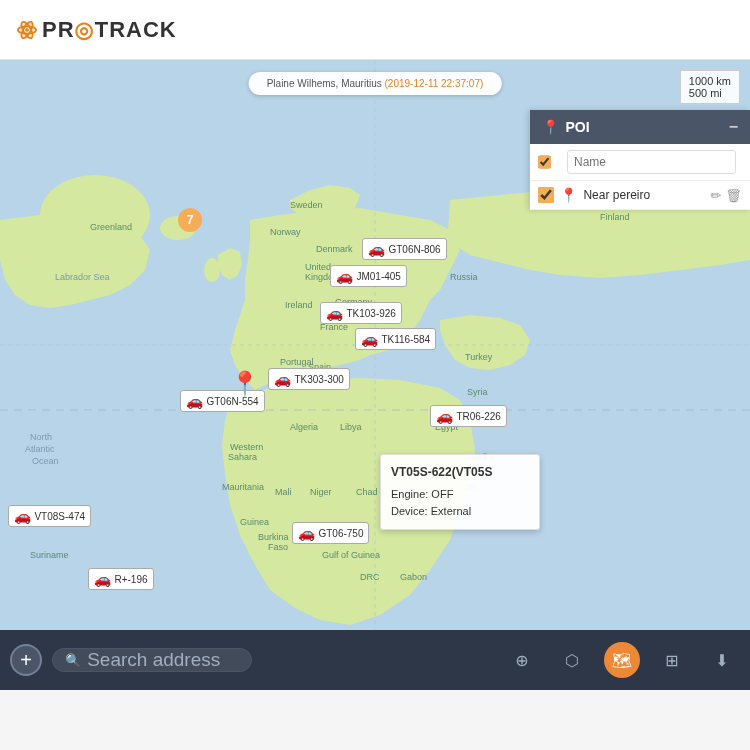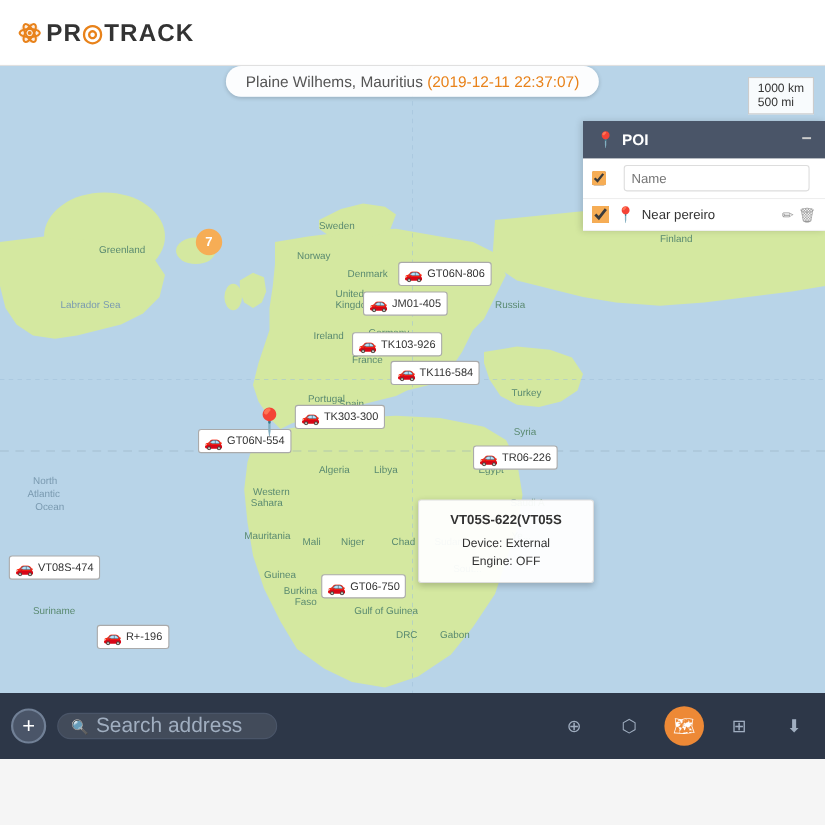--- a/index.html
+++ b/index.html
@@ -57,27 +57,27 @@
     .map-svg {
       position: absolute;
       top: 0; left: 0;
       width: 100%;
       height: 100%;
     }
 
     
     .location-bar {
       position: absolute;
-      top: 0;
+      top: 12px;
       left: 50%;
       transform: translateX(-50%);
       background: rgba(255,255,255,0.95);
       border-radius: 20px;
       padding: 6px 18px;
-      font-size: 14px;
+      font-size: 10px;
       color: #555;
       box-shadow: 0 1px 4px rgba(0,0,0,0.2);
       white-space: nowrap;
       z-index: 10;
     }
     .location-bar .datetime {
       color: #e8821a;
     }
 
     
@@ -210,21 +210,20 @@
       min-width: 160px;
       box-shadow: 0 2px 6px rgba(0,0,0,0.2);
     }
     .vehicle-popup .vname {
       font-weight: bold;
       font-size: 12px;
       margin-bottom: 4px;
     }
     .vehicle-popup div {
       line-height: 1.6;
-      text-align: center;
     }
 
     
     .bottom-toolbar {
       position: absolute;
       bottom: 0;
       left: 0;
       right: 0;
       height: 60px;
       background: #2d3748;
@@ -481,22 +480,22 @@
       <span class="marker-icon">🚗</span>
       <span>VT08S-474</span>
     </div>
     <div class="marker" style="left:88px; top:508px;">
       <span class="marker-icon">🚗</span>
       <span>R+-196</span>
     </div>
 
     <div class="vehicle-popup">
       <div class="vname">VT05S-622(VT05S</div>
+      <div>Engine: OFF</div>
       <div>Device: External</div>
-      <div>Engine: OFF</div>
     </div>
 
     <div class="poi-panel">
       <div class="poi-header">
         <div class="poi-header-left">
           <span class="poi-pin-icon">📍</span>
           <span>POI</span>
         </div>
         <span class="poi-minimize">−</span>
       </div>

